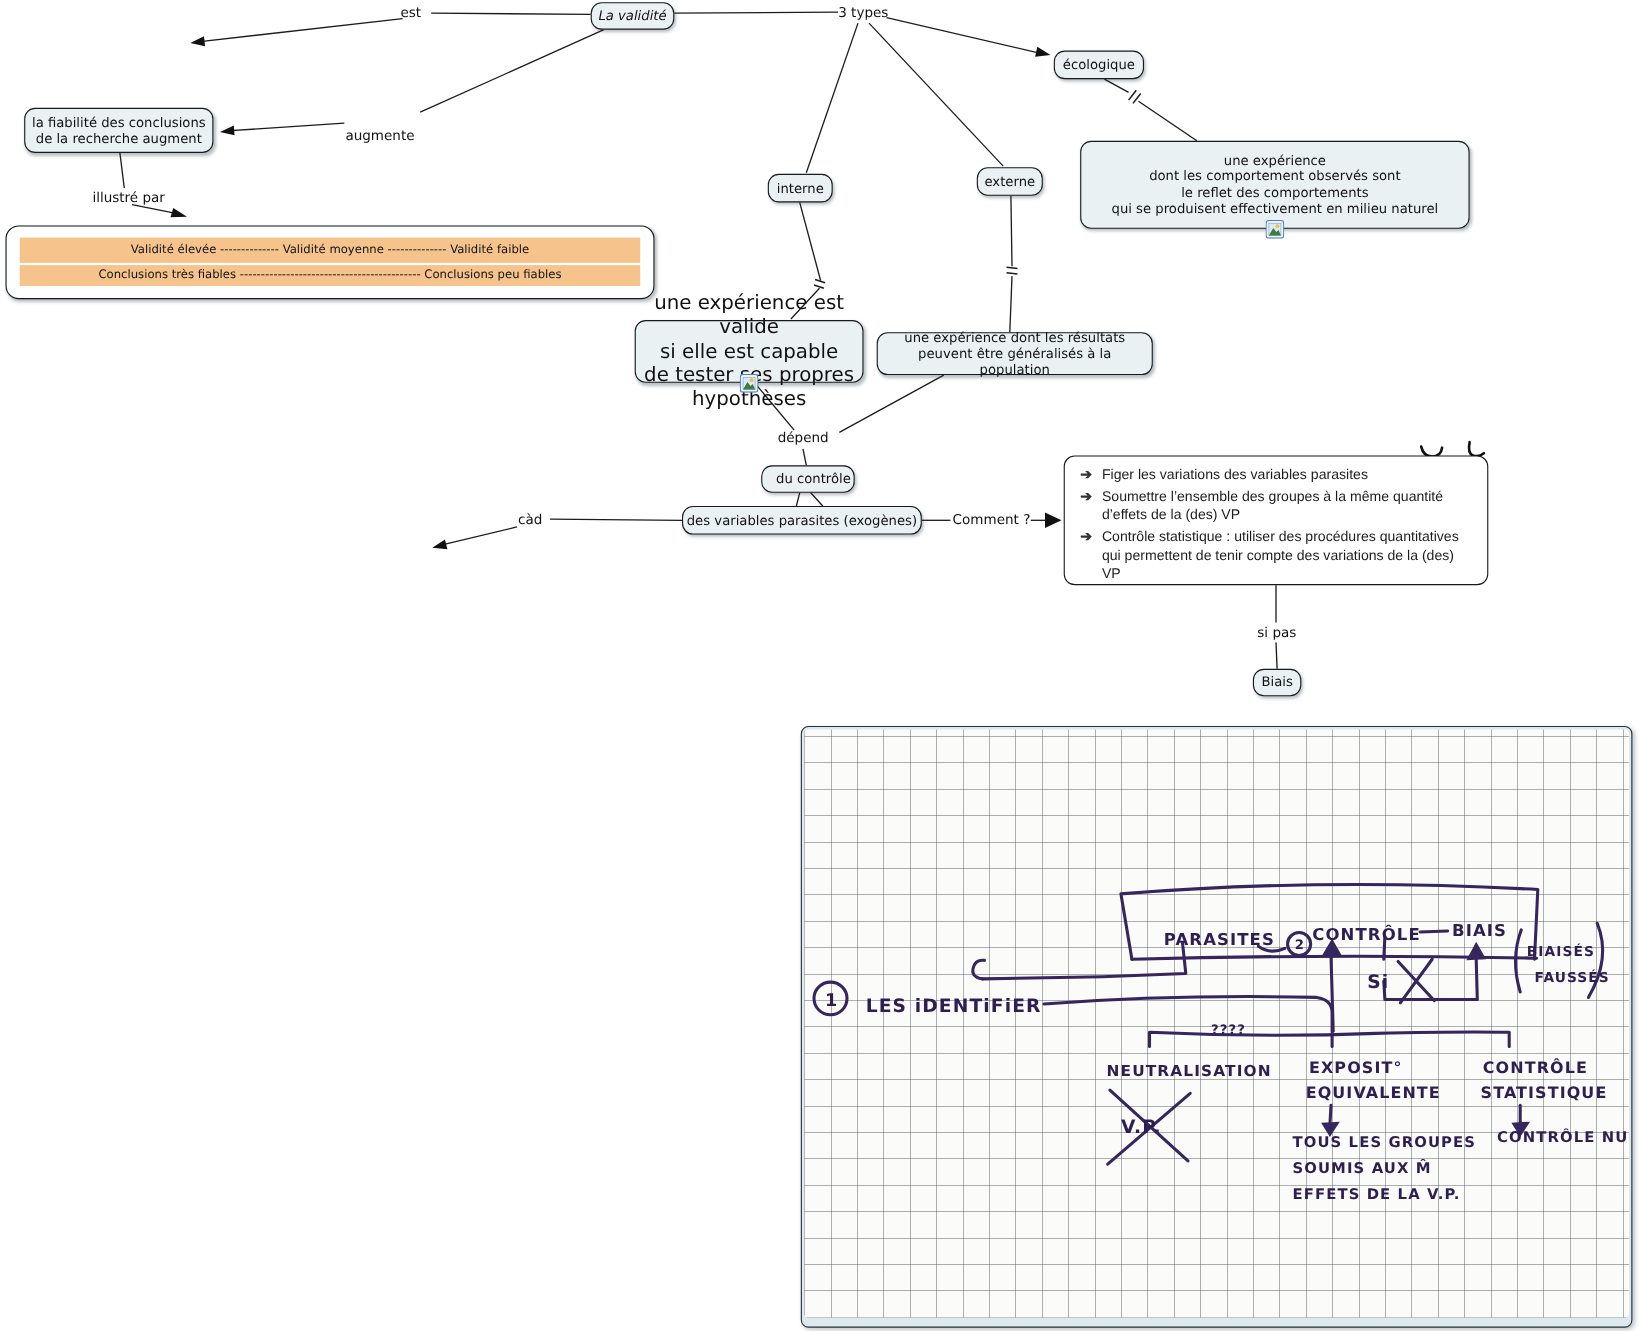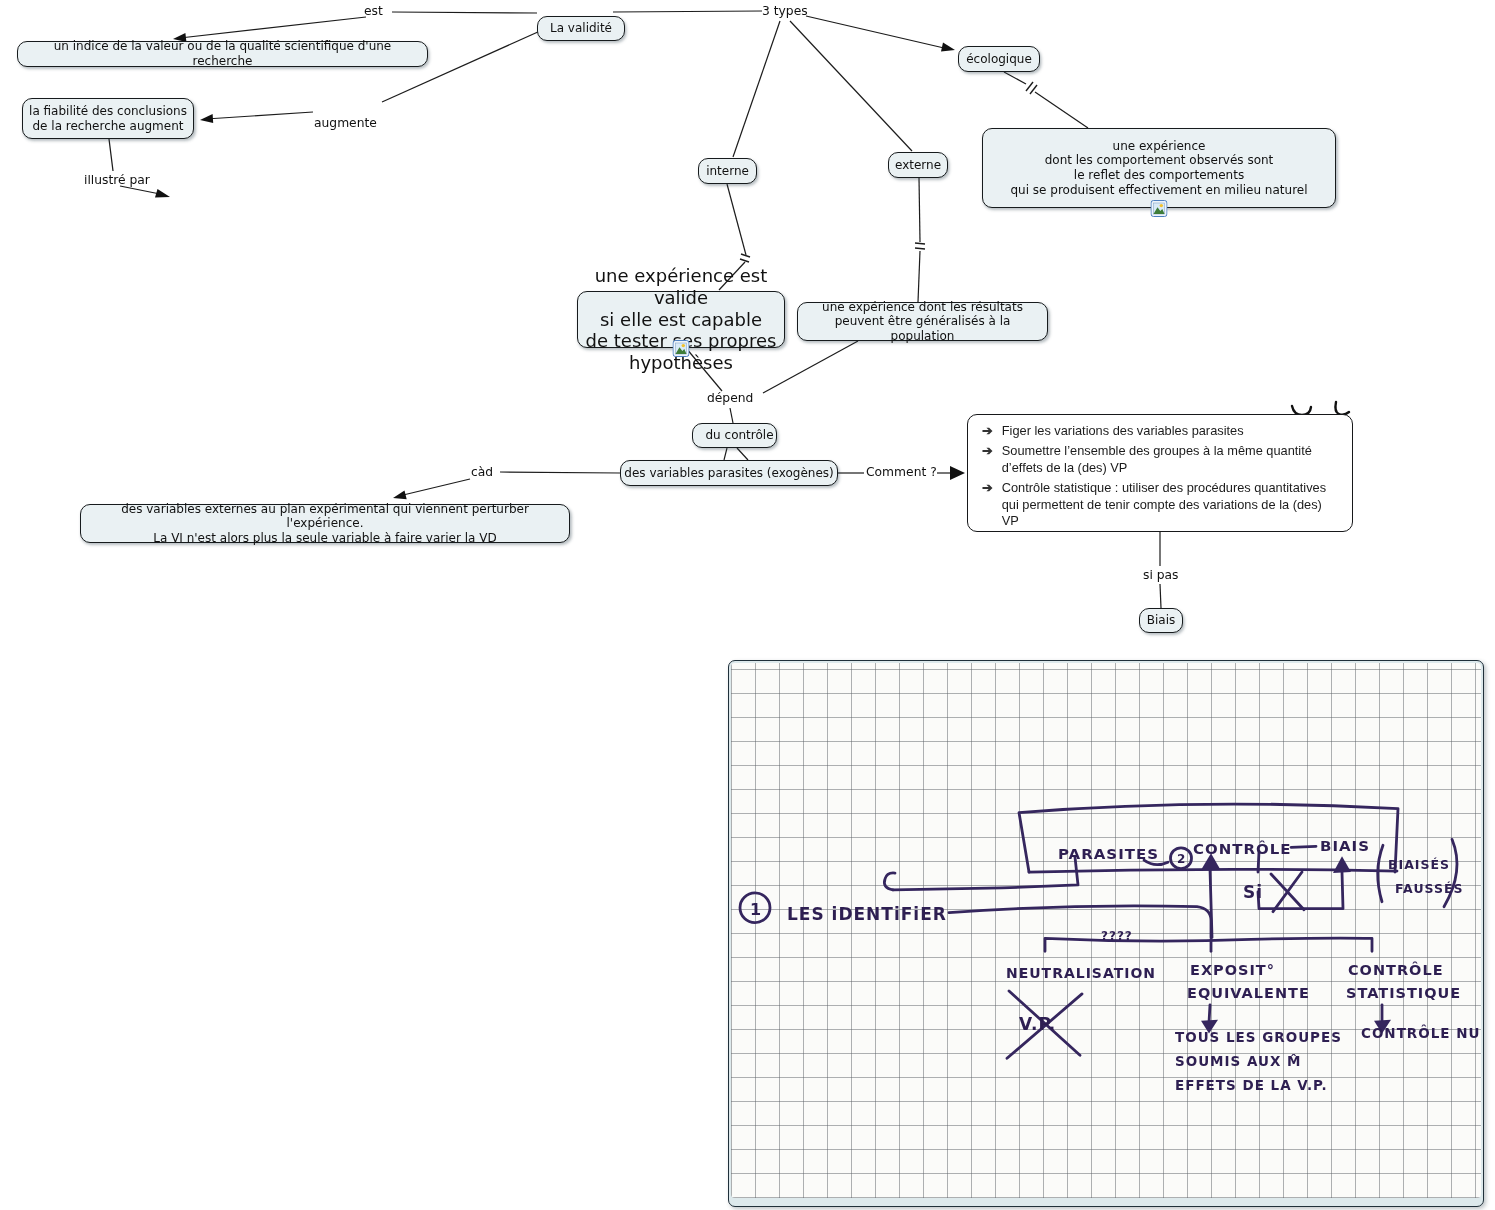--- a/index.html
+++ b/index.html
@@ -106,31 +106,28 @@
     <path class="wire" d="M937,473 L951,473"></path>
     <polygon class="ah" points="965,473 950,466 950,480"></polygon>
 
     <path class="wire" d="M1160,532 L1160,566"></path>
     <path class="wire" d="M1160,584 L1161,608"></path>
 
     <path class="penmark" d="M1292,406 q2,9 10,9 q8,0 9,-8"></path>
     <path class="penmark" d="M1336,402 q-2,10 3,12 q5,2 10,-2"></path>
   </svg>
 
-  <div class="node" style="left:537px;top:16px;width:88px;height:25px;">La validité</div>
+  <div class="node" style="left:537px;top:2px;width:76px;height:25px;font-style:italic;">La validité</div>
   <div class="node" style="left:958px;top:46px;width:82px;height:26px;">écologique</div>
   <div class="node" style="left:698px;top:158px;width:59px;height:26px;">interne</div>
   <div class="node" style="left:888px;top:152px;width:60px;height:26px;">externe</div>
   <div class="node" style="left:692px;top:423px;width:85px;height:25px;padding-left:16px;">du contrôle</div>
   <div class="node" style="left:620px;top:460px;width:218px;height:26px;">des variables parasites (exogènes)</div>
   <div class="node" style="left:1139px;top:608px;width:44px;height:25px;">Biais</div>
 
-  <div class="defbox" style="left:17px;top:41px;width:411px;height:26px;">
-    <div>un indice de la valeur ou de la qualité scientifique d'une recherche</div>
-  </div>
 
   <div class="defbox" style="left:22px;top:98px;width:172px;height:41px;">
     <div>la fiabilité des conclusions</div>
     <div>de la recherche augment</div>
   </div>
 
   <div class="defbox" style="left:982px;top:128px;width:354px;height:80px;">
     <div>une expérience</div>
     <div>dont les comportement observés sont</div>
     <div>le reflet des comportements</div>
@@ -157,34 +154,34 @@
         <path d="M3 14 L7 7.2 L9.8 11 L11.8 9 L14 14 Z" fill="#3f7d3a"></path>
       </svg>
     </span>
   </div>
 
   <div class="defbox" style="left:797px;top:302px;width:251px;height:39px;font-size:12px;">
     <div>une expérience dont les résultats</div>
     <div>peuvent être généralisés à la population</div>
   </div>
 
-  <div class="defbox" style="left:80px;top:504px;width:490px;height:39px;">
-    <div>des variables externes au plan expérimental qui viennent perturber l'expérience.</div>
-    <div>La VI n'est alors plus la seule variable à faire varier la VD</div>
-  </div>
 
   <div class="lbl" style="left:364px;top:4px;">est</div>
   <div class="lbl" style="left:762px;top:4px;">3 types</div>
   <div class="lbl" style="left:314px;top:104px;margin-top:12px;">augmente</div>
   <div class="lbl" style="left:84px;top:173px;">illustré par</div>
   <div class="lbl" style="left:707px;top:391px;">dépend</div>
   <div class="lbl" style="left:471px;top:465px;">càd</div>
   <div class="lbl" style="left:866px;top:465px;">Comment ?</div>
   <div class="lbl" style="left:1143px;top:568px;">si pas</div>
 
+  <div class="scalebox">
+    <div class="sbar sbar1">Validité élevée -------------- Validité moyenne -------------- Validité faible</div>
+    <div class="sbar sbar2">Conclusions très fiables ------------------------------------------- Conclusions peu fiables</div>
+  </div>
 
   <div class="bulletbox">
     <div class="bi">
       <span class="ar">➔</span>
       <span>Figer les variations des variables parasites</span>
     </div>
     <div class="bi">
       <span class="ar">➔</span>
       <span>Soumettre l’ensemble des groupes à la même quantité d’effets de la (des) VP</span>
     </div>

